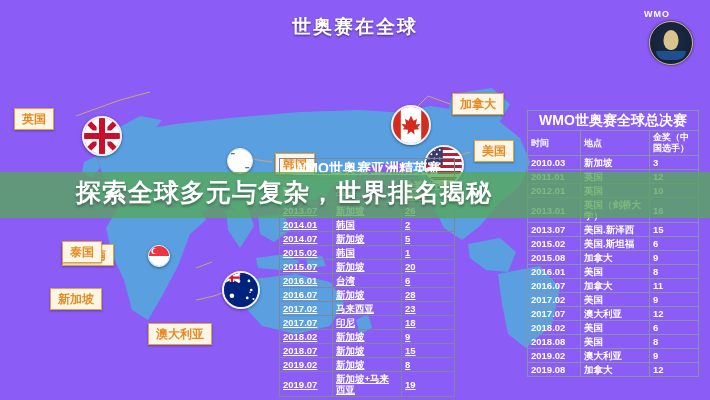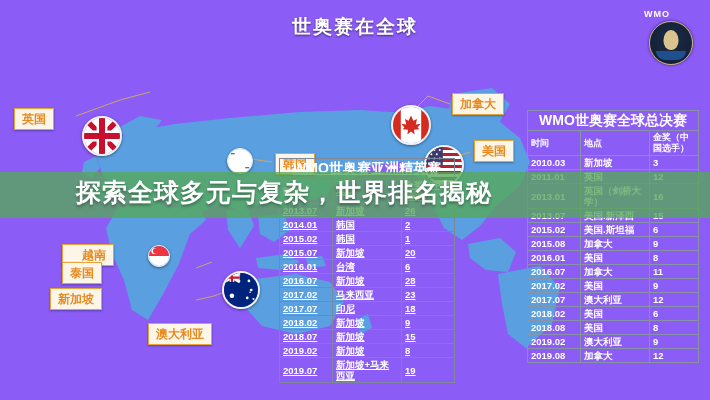--- a/index.html
+++ b/index.html
@@ -224,21 +224,21 @@
           <circle cx="46" cy="34" r="1.4"></circle>
       </g>
     </svg>
   </div>
 
   <div class="lbl" style="left:14px;top:108px;">英国</div>
   <div class="lbl" style="left:452px;top:93px;">加拿大</div>
   <div class="lbl" style="left:474px;top:140px;">美国</div>
   <div class="lbl" style="left:275px;top:153px;">韩国</div>
   <div class="lbl" style="left:62px;top:244px;padding-left:19px;">越南</div>
-  <div class="lbl" style="left:62px;top:262px;">泰国</div>
+  <div class="lbl" style="left:62px;top:241px;">泰国</div>
   <div class="lbl" style="left:50px;top:288px;">新加坡</div>
   <div class="lbl" style="left:148px;top:323px;">澳大利亚</div>
 
   <table class="tbl t-asia">
     <thead>
       <tr>
           <th class="cap" colspan="3">WMO世奥赛亚洲精英赛</th>
         </tr>
       <tr>
         <th class="hd col-time">时间</th>
@@ -251,20 +251,25 @@
           <td>2013.07</td>
           <td>新加坡</td>
           <td>26</td>
         </tr>
         <tr>
           <td>2014.01</td>
           <td>韩国</td>
           <td>2</td>
         </tr>
         <tr>
+          <td>2014.07</td>
+          <td>新加坡</td>
+          <td>5</td>
+        </tr>
+        <tr>
           <td>2015.02</td>
           <td>韩国</td>
           <td>1</td>
         </tr>
         <tr>
           <td>2015.07</td>
           <td>新加坡</td>
           <td>20</td>
         </tr>
         <tr>
@@ -326,20 +331,25 @@
           <td>2010.03</td>
           <td>新加坡</td>
           <td>3</td>
         </tr>
         <tr>
           <td>2011.01</td>
           <td>英国</td>
           <td>12</td>
         </tr>
         <tr>
+          <td>2012.01</td>
+          <td>英国</td>
+          <td>10</td>
+        </tr>
+        <tr>
           <td>2013.01</td>
           <td>英国（剑桥大学）</td>
           <td>16</td>
         </tr>
         <tr>
           <td>2013.07</td>
           <td>美国.新泽西</td>
           <td>15</td>
         </tr>
         <tr>

